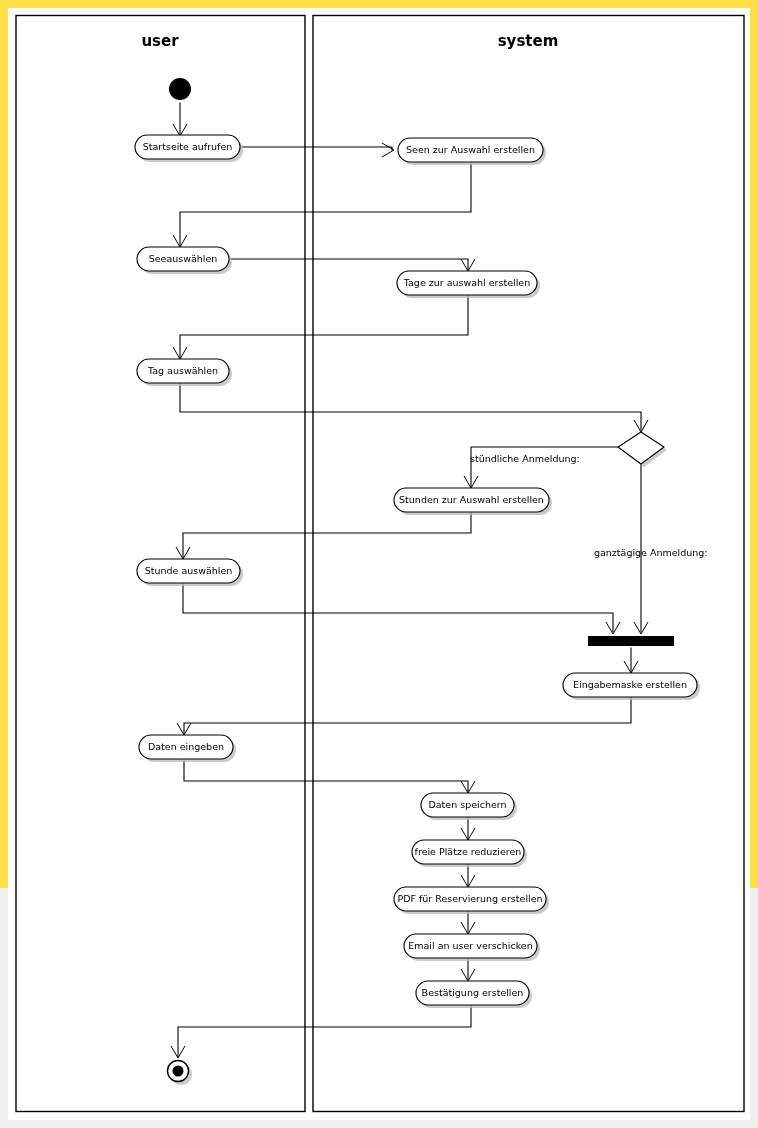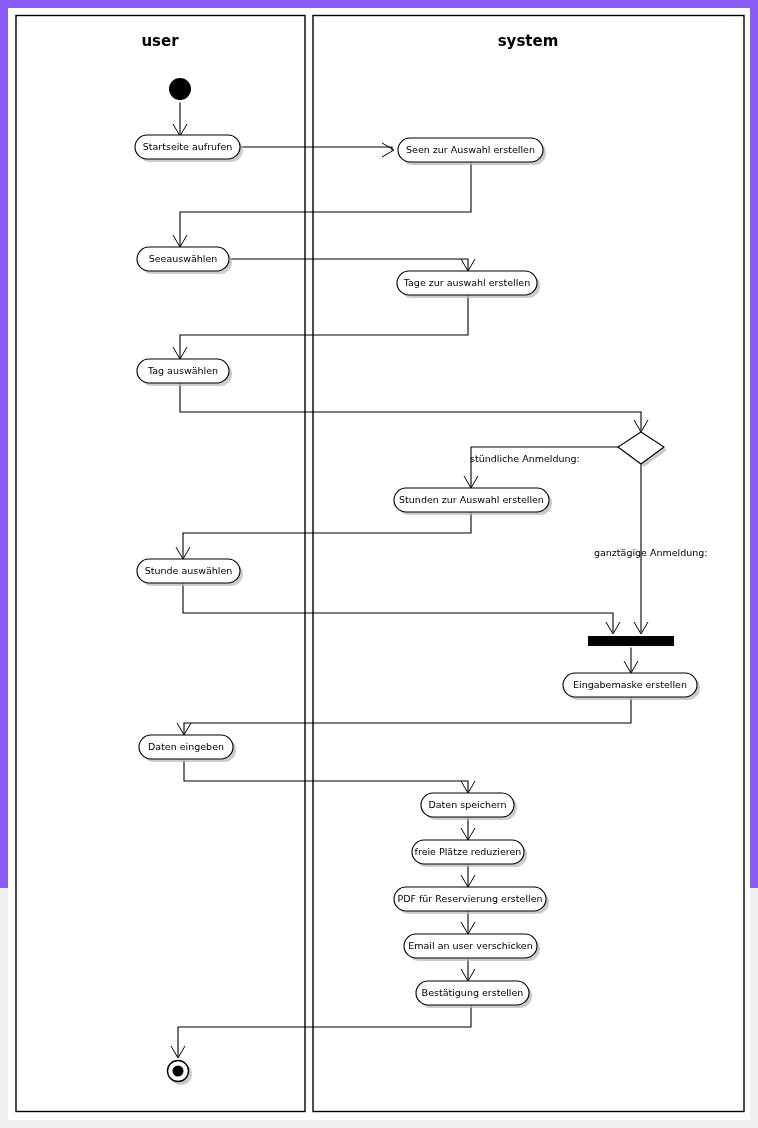--- a/index.html
+++ b/index.html
@@ -11,21 +11,21 @@
   body {
     width: 758px;
     height: 1128px;
     overflow: hidden;
     font-family: "DejaVu Sans", sans-serif;
   }
   #canvas {
     position: relative;
     width: 758px;
     height: 888px;
-    background: #8b5cf6;
+    background: #fde047;
   }
   #paper {
     position: absolute;
     left: 8px;
     top: 8px;
     width: 742px;
     height: 1112px;
     background: #ffffff;
   }
   #diagram-svg {

